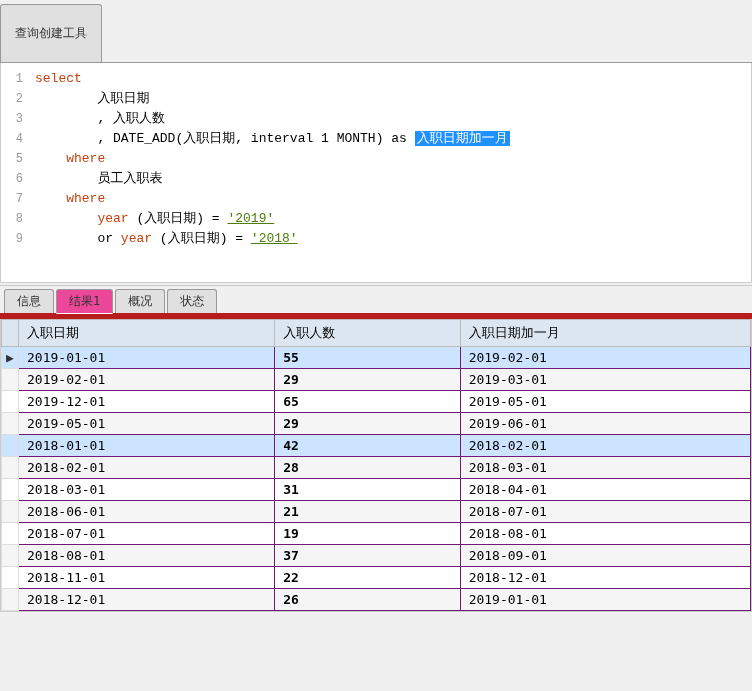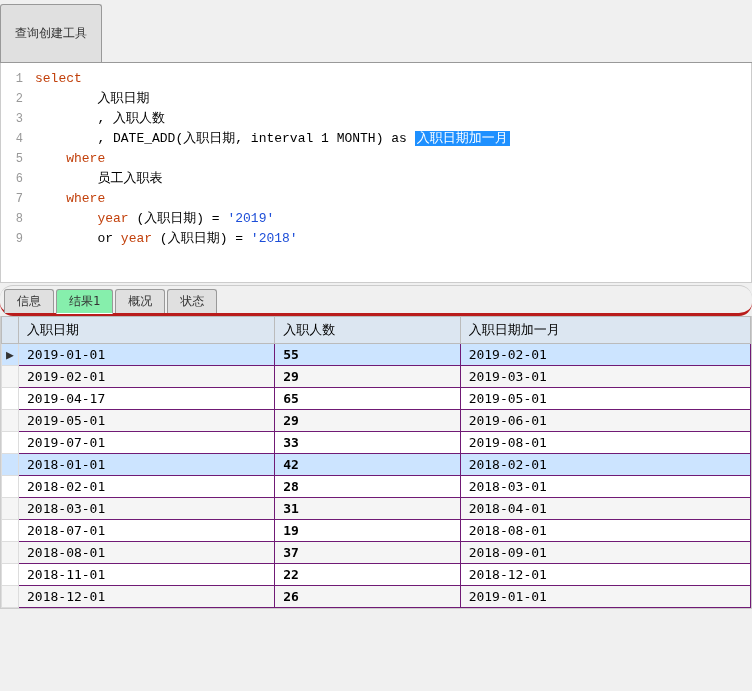--- a/index.html
+++ b/index.html
@@ -67,45 +67,44 @@
     .line-content {
       flex: 1;
       white-space: pre;
     }
     .kw-blue { color: #c2410c; }
     .kw-highlight {
       background: #1e90ff;
       color: #fff;
       padding: 0 2px;
     }
-    .str-red { color: #1d4ed8; }
+    .str-red { color: #4d7c0f; text-decoration: underline; }
 
     
     .bottom-tab-bar {
       display: flex;
       background: #f0f0f0;
       border-top: 1px solid #ccc;
-      border-bottom: 3px solid #b91c1c;
+      border-bottom: 6px solid #b91c1c;
       padding: 3px 4px 0 4px;
       margin-top: 2px;
-      border-radius: 13px;
     }
     .bottom-tab {
       padding: 3px 12px;
       border: 1px solid #999;
       border-bottom: none;
       background: #e0e0e0;
       cursor: pointer;
       font-size: 12px;
       color: #333;
       margin-right: 2px;
       border-radius: 3px 3px 0 0;
     }
     .bottom-tab.active {
-      background: #86efac;
+      background: #ec4899;
       border-bottom: 1px solid #fff;
       margin-bottom: -1px;
       z-index: 1;
     }
 
     
     .result-container {
       background: #fff;
       border: 1px solid #ccc;
       border-top: none;
@@ -235,56 +234,56 @@
           <td>2019-02-01</td>
         </tr>
         <tr>
           <td class="row-indicator"></td>
           <td>2019-02-01</td>
           <td class="num-col">29</td>
           <td>2019-03-01</td>
         </tr>
         <tr>
           <td class="row-indicator"></td>
-          <td>2019-04-17</td>
+          <td>2019-12-01</td>
           <td class="num-col">65</td>
           <td>2019-05-01</td>
         </tr>
         <tr>
           <td class="row-indicator"></td>
           <td>2019-05-01</td>
           <td class="num-col">29</td>
           <td>2019-06-01</td>
         </tr>
-        <tr>
-          <td class="row-indicator"></td>
-          <td>2019-07-01</td>
-          <td class="num-col">33</td>
-          <td>2019-08-01</td>
-        </tr>
         <tr class="selected">
           <td class="row-indicator"></td>
           <td>2018-01-01</td>
           <td class="num-col">42</td>
           <td>2018-02-01</td>
         </tr>
         <tr>
           <td class="row-indicator"></td>
           <td>2018-02-01</td>
           <td class="num-col">28</td>
           <td>2018-03-01</td>
         </tr>
         <tr>
           <td class="row-indicator"></td>
           <td>2018-03-01</td>
           <td class="num-col">31</td>
           <td>2018-04-01</td>
         </tr>
         <tr>
           <td class="row-indicator"></td>
+          <td>2018-06-01</td>
+          <td class="num-col">21</td>
+          <td>2018-07-01</td>
+        </tr>
+        <tr>
+          <td class="row-indicator"></td>
           <td>2018-07-01</td>
           <td class="num-col">19</td>
           <td>2018-08-01</td>
         </tr>
         <tr>
           <td class="row-indicator"></td>
           <td>2018-08-01</td>
           <td class="num-col">37</td>
           <td>2018-09-01</td>
         </tr>

